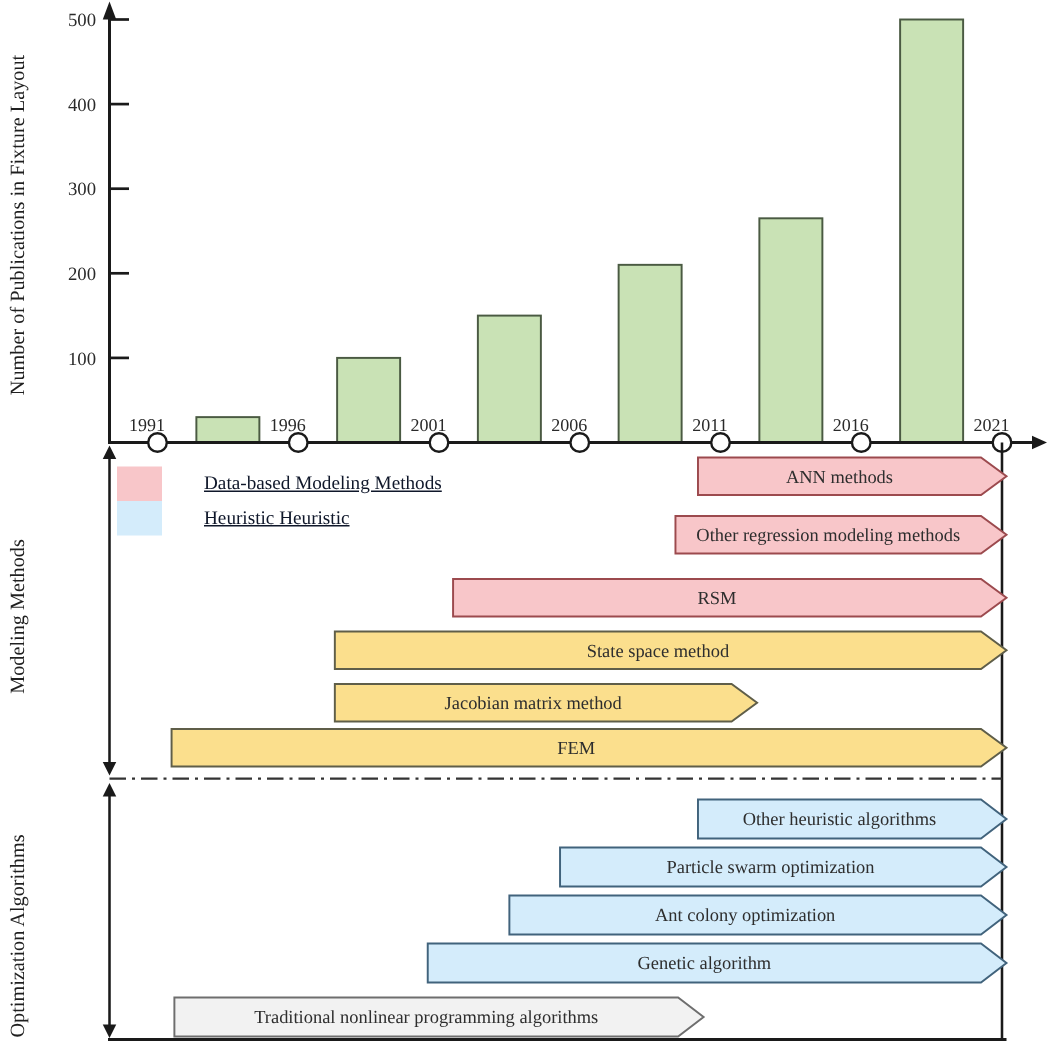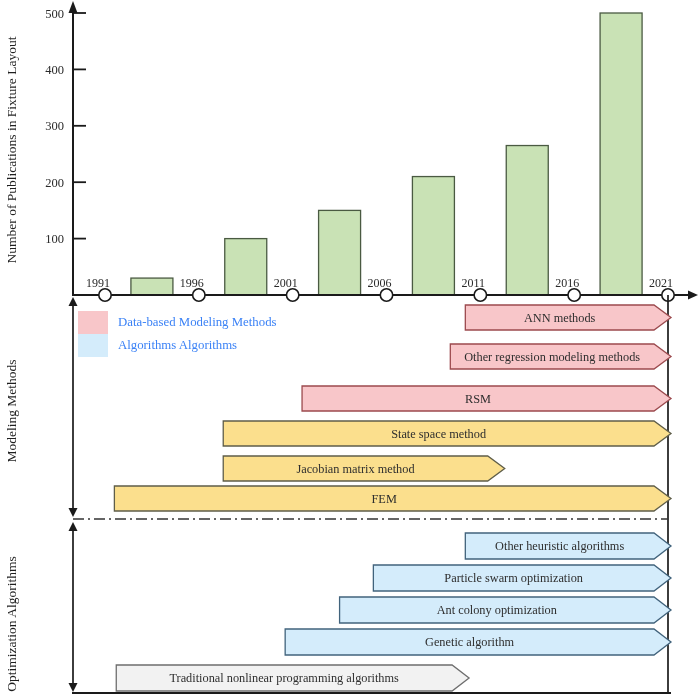--- a/index.html
+++ b/index.html
@@ -4,21 +4,21 @@
 <style>
   html,body{margin:0;padding:0;background:#ffffff;}
   #figure{position:relative;width:700px;height:700px;background:#ffffff;overflow:hidden;
           font-family:"Liberation Serif", serif;}
   #figure-svg{position:absolute;left:0;top:0;}
   .rot-label{position:absolute;white-space:nowrap;font-size:13.5px;color:#1f1f1f;
              transform:translate(-50%,-50%) rotate(-90deg);}
   #legend{position:absolute;left:78px;top:311px;}
   .legend-row{display:flex;align-items:stretch;height:23px;}
   .legend-swatch{width:30px;height:23px;flex:0 0 30px;}
-  .legend-label{font-size:12.8px;color:#3b82f6;line-height:23px;padding-left:10px;white-space:nowrap;}
+  .legend-label{font-size:12.8px;color:#0f172a;line-height:23px;padding-left:28px;white-space:nowrap;text-decoration:underline;}
   text{font-family:"Liberation Serif", serif;}
 </style>
 </head>
 <body>
 
 <div id="figure">
 
   <svg id="figure-svg" width="700" height="700" viewBox="0 0 700 700">
       <rect x="130.91666666666666" y="278.08" width="42" height="16.920000000000016" fill="#c9e2b5" stroke="#4a5a42" stroke-width="1.3"></rect>
       <rect x="224.74999999999997" y="238.60000000000002" width="42" height="56.39999999999998" fill="#c9e2b5" stroke="#4a5a42" stroke-width="1.3"></rect>
@@ -93,17 +93,17 @@
 
   <div class="rot-label" style="left:12px;top:624px;">Optimization Algorithms</div>
 
   <div id="legend">
     <div class="legend-row">
       <div class="legend-swatch" style="background: rgb(248, 198, 201);"></div>
       <div class="legend-label">Data-based Modeling Methods</div>
     </div>
     <div class="legend-row">
       <div class="legend-swatch" style="background: rgb(212, 236, 251);"></div>
-      <div class="legend-label">Algorithms Algorithms</div>
+      <div class="legend-label">Heuristic Heuristic</div>
     </div>
   </div>
 
 </div>
 
 </body></html>

